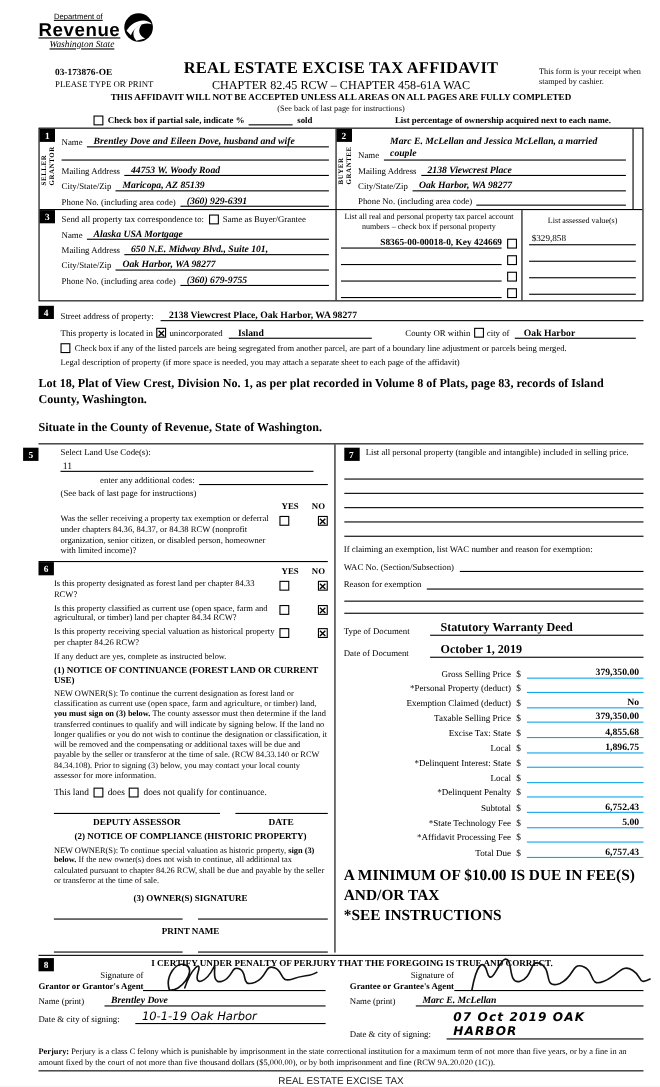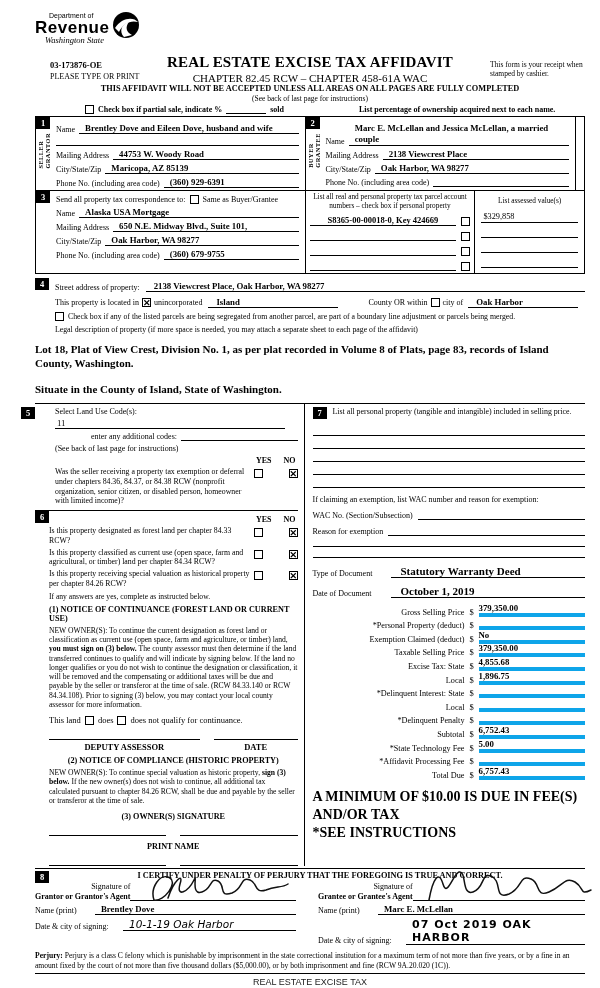--- a/index.html
+++ b/index.html
@@ -6,21 +6,21 @@
   html,body { background:#e8e8e8; }
   .page {
     width:600px; height:988px; background:#fff; color:#000;
     font-family:"Liberation Serif", serif; font-size:8px;
     position:relative; margin:0 auto; overflow:hidden;
     padding:8px 15px 0 35px;
   }
   .b { font-weight:bold; }
   .ctr { text-align:center; }
   
-  .hdr { position:relative; height:108px; }
+  .hdr { position:relative; height:108px;text-decoration:underline; }
   .logo-row { display:flex; align-items:flex-start; gap:2px; padding-top:4px; }
   .logo-text { line-height:1; }
   .logo-dept { font-family:"Liberation Sans",sans-serif; font-size:7px; padding-left:14px; }
   .logo-rev  { font-family:"Liberation Sans",sans-serif; font-size:17px; font-weight:bold; letter-spacing:.5px; }
   .logo-wa   { font-family:"Liberation Serif",serif; font-style:italic; font-size:8.5px; padding-left:10px; }
   .logo-mark { margin-top:-2px; }
   .form-code { position:absolute; left:15px; top:52px; font-weight:bold; font-size:8.5px;text-align:center; }
   .type-print{ position:absolute; left:15px; top:64px; font-size:8px; }
   .title-blk { position:absolute; left:110px; right:110px; top:46px; text-align:center; }
   .title  { font-size:15px; font-weight:bold; letter-spacing:.2px; }
@@ -40,28 +40,28 @@
   .pbox1 { width:49%; }
   .pbox2 { width:51%; border-left:1.5px solid #000; display:flex; }
   .pbox2-main { flex:1; position:relative; padding:3px 6px 2px 20px; }
   .pbox2-gut { width:9px; border-left:1px solid #000; }
   .numbadge { position:absolute; left:0; top:0; width:14px; height:12px; background:#000; color:#fff;
               font-size:8.5px; font-weight:bold; display:flex; align-items:center; justify-content:center; }
   .vstrip { position:absolute; left:1px; top:16px; display:flex; }
   .vstrip span { writing-mode:vertical-rl; transform:rotate(180deg); font-size:6.3px; font-weight:bold; letter-spacing:.5px; }
   .frow { display:flex; align-items:flex-end; margin-top:3px; }
   .flab { white-space:nowrap; padding-right:4px; font-size:8px; }
-  .fval { flex:1; border-bottom:1px solid #000; font-weight:bold; font-size:8.8px; padding:0 2px 0 6px; min-height:10px; }
+  .fval { flex:1; border-bottom:1px solid #000; font-weight:bold; font-size:8.8px; padding:0 2px 0 6px; min-height:10px;font-style:italic; }
   .row3 { display:flex; }
   .sec3main { width:49%; position:relative; padding:3px 6px 4px 20px; }
   .parcelcol { width:31%; border-left:1.5px solid #000; padding:2px 4px; }
   .assesscol { width:20%; border-left:1px solid #000; padding:2px 6px; }
   .colhead { font-size:7.3px; text-align:center; line-height:1.2; }
   .prow { display:flex; align-items:flex-end; margin-top:4px; height:11px; }
-  .prow .pl { flex:1; border-bottom:1px solid #000; font-weight:bold; font-size:8.5px; text-align:center; }
+  .prow .pl { flex:1; border-bottom:1px solid #000; font-weight:bold; font-size:8.5px; text-align:right; }
   .prow .cb { margin-left:5px; }
   .arow { border-bottom:1px solid #000; margin-top:4px; height:11px; font-size:8.3px; padding-left:2px; }
   
   .sec4 { position:relative; padding:4px 0 2px 20px; }
   .inline-row { display:flex; align-items:flex-end; margin-top:3px; }
   .uval { border-bottom:1px solid #000; font-weight:bold; font-size:8.8px; padding:0 8px; }
   .gap { display:inline-block; }
   .small-line { margin-top:4px; font-size:7.8px; }
   
   .legal { margin-top:6px; }
@@ -93,21 +93,21 @@
   .blankln { border-bottom:1px solid #000; height:13px; }
   .wacrow { display:flex; align-items:flex-end; margin-top:6px; }
   .wacrow .ln { flex:1; border-bottom:1px solid #000; height:10px; margin-left:5px; }
   .docrow { display:flex; align-items:flex-end; margin-top:7px; }
   .docrow .dlab { width:78px; font-size:8px; }
   .docrow .dval { flex:1; border-bottom:1px solid #000; font-weight:bold; font-size:11px; padding-left:10px; }
   .fin { margin-top:5px; }
   .fin-row { display:flex; align-items:flex-end; height:13.6px; }
   .fin-label { width:152px; text-align:right; font-size:8.2px; white-space:nowrap; }
   .fin-cur { width:14px; text-align:center; font-size:8.5px; }
-  .fin-val { flex:1; border-bottom:4px solid #0ea5e9; text-align:left; font-weight:bold; font-size:8.8px; padding-right:4px; }
+  .fin-val { flex:1; border-bottom:1px solid #0ea5e9; text-align:right; font-weight:bold; font-size:8.8px; padding-right:4px; }
   .minimum { font-weight:bold; font-size:14px; margin-top:8px; line-height:1.3; }
   
   .sec8 { border-top:1.5px solid #000; margin-top:2px; position:relative; padding:2px 0 2px 0; }
   .certify { text-align:center; font-weight:bold; font-size:8.3px; padding-left:20px; }
   .sigcols { display:flex; margin-top:2px; }
   .sigcol { width:50%; padding-right:14px; position:relative; }
   .sigcol + .sigcol { padding-left:8px; padding-right:0; }
   .sig-lab { font-size:8px; line-height:1.2;text-align:right; }
   .sig-row { display:flex; align-items:flex-end; }
   .sig-area { flex:1; border-bottom:1px solid #000; height:18px; position:relative; }
@@ -288,21 +288,21 @@
     </div>
     <div class="small-line" style="display:flex;align-items:center;gap:4px">
       <span class="cb"></span>
       <span>Check box if any of the listed parcels are being segregated from another parcel, are part of a boundary line adjustment or parcels being merged.</span>
     </div>
     <div class="small-line">Legal description of property (if more space is needed, you may attach a separate sheet to each page of the affidavit)</div>
   </div>
 
   <div class="legal">
     <div class="legal-text">Lot 18, Plat of View Crest, Division No. 1, as per plat recorded in Volume 8 of Plats, page 83, records of Island County, Washington.</div>
-    <div class="situate">Situate in the County of Island, State of Washington.</div>
+    <div class="situate">Situate in the County of Revenue, State of Washington.</div>
   </div>
 
   <div class="twocol">
 
     <div class="leftcol">
       <div class="sec5">
         <div class="numbadge" style="top:3px;left:-14px">5</div>
         <div>Select Land Use Code(s):</div>
         <div class="code-line">11</div>
         <div class="addl">
@@ -342,21 +342,21 @@
             <span class="cb"><i>✕</i></span>
           </span>
         </div>
         <div class="qrow">
           <span class="qtext">Is this property receiving special valuation as historical property per chapter 84.26 RCW?</span>
           <span class="qboxes">
             <span class="cb"></span>
             <span class="cb"><i>✕</i></span>
           </span>
         </div>
-        <div class="notice">If any answers are yes, complete as instructed below.</div>
+        <div class="notice">If any deduct are yes, complete as instructed below.</div>
         <div class="notice-title">(1) NOTICE OF CONTINUANCE (FOREST LAND OR CURRENT USE)</div>
         <div class="notice">
           <span>NEW OWNER(S): To continue the current designation as forest land or classification as current use (open space, farm and agriculture, or timber) land,</span>
           <span class="b">you must sign on (3) below.</span>
           <span>The county assessor must then determine if the land transferred continues to qualify and will indicate by signing below. If the land no longer qualifies or you do not wish to continue the designation or classification, it will be removed and the compensating or additional taxes will be due and payable by the seller or transferor at the time of sale. (RCW 84.33.140 or RCW 84.34.108). Prior to signing (3) below, you may contact your local county assessor for more information.</span>
         </div>
         <div class="landrow">
           <span>This land</span>
           <span class="cb"></span>
           <span>does</span>

